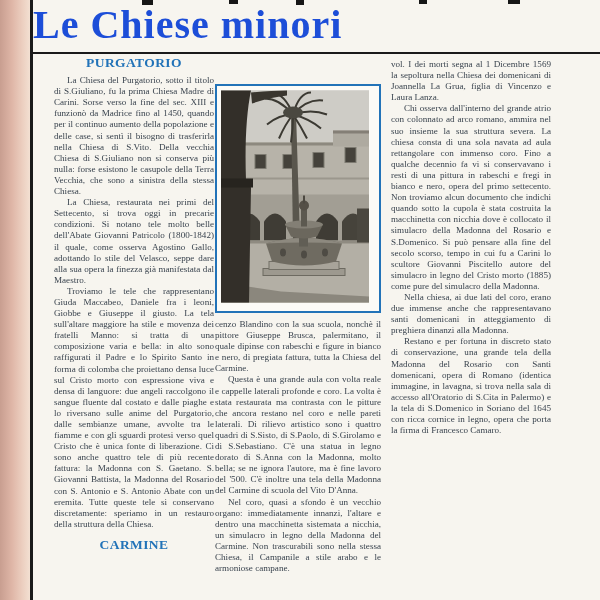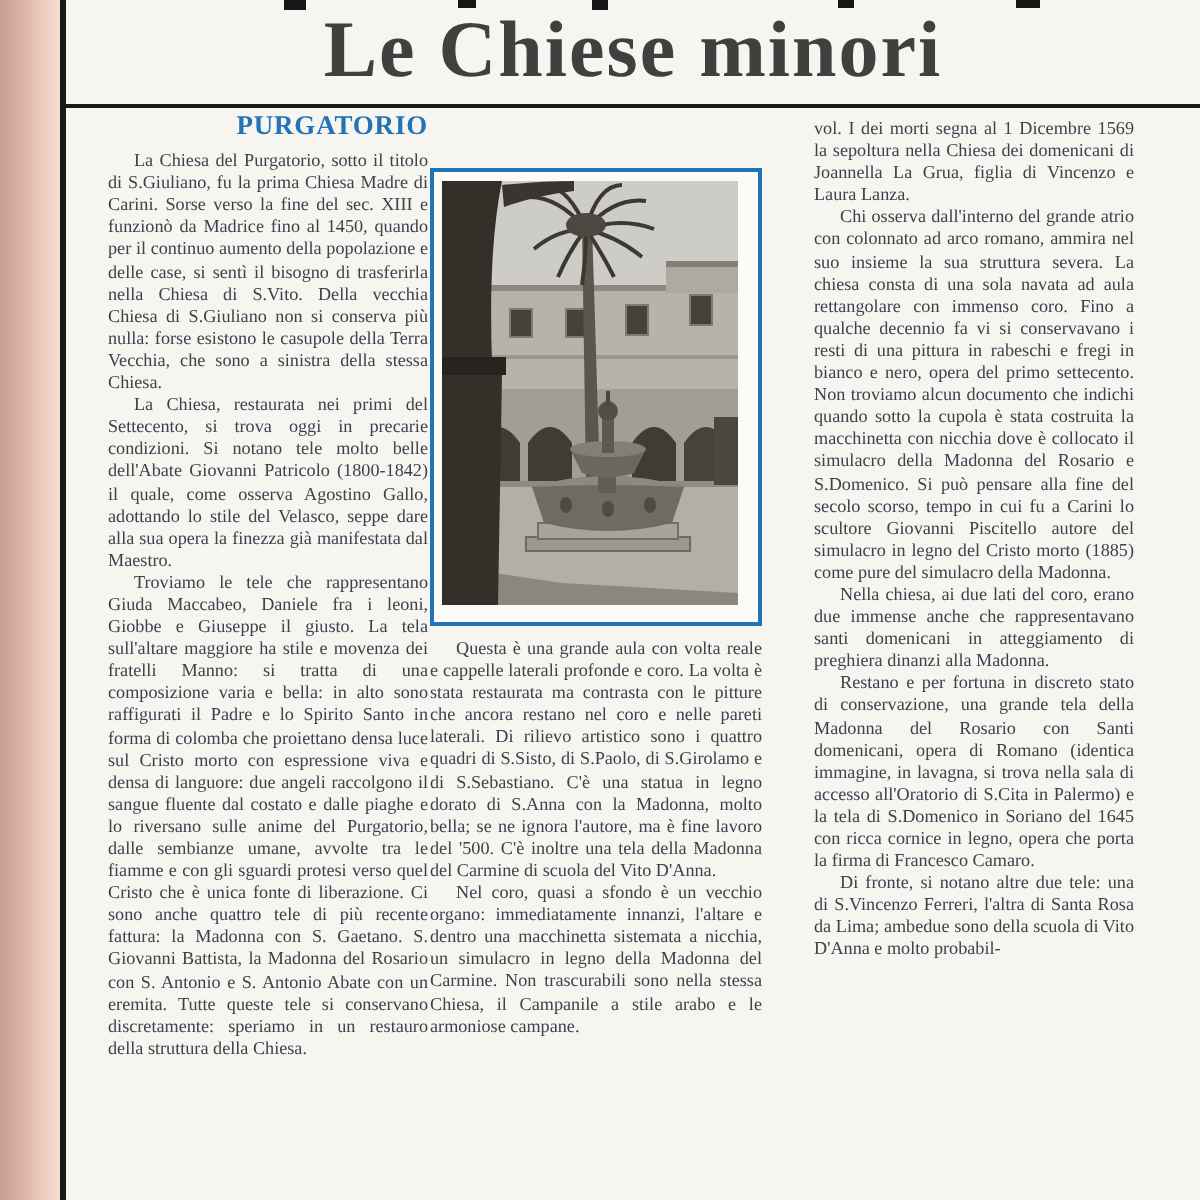--- a/index.html
+++ b/index.html
@@ -10,37 +10,37 @@
   }
   .book-edge{
     position:absolute;left:0;top:0;width:30px;height:600px;
     background:linear-gradient(90deg,#c89e90 0%,#dfb6a7 40%,#eccfc0 75%,#f3e0d2 100%);
   }
   .vline{position:absolute;left:30px;top:0;width:3px;height:600px;background:#1a1a1a;}
   .hline{position:absolute;left:33px;top:52px;width:567px;height:2px;background:#1a1a1a;}
   .scan-mark{position:absolute;top:0;background:#161616;}
   .page-title{
     position:absolute;left:33px;top:0px;width:567px;
-    text-align:center;font-size:40px;font-weight:bold;color:#404040;
+    text-align:left;font-size:40px;font-weight:bold;color:#1d4ed8;
     letter-spacing:1px;line-height:50px;
   }
   .col{
     position:absolute;text-align:justify;
     font-size:9.1px;line-height:11.1px;color:#39434e;
   }
   .col p{margin:0;text-indent:13px;}
   .col p.cont{text-indent:0;}
   .sec-heading{
     font-weight:bold;font-size:13.5px;letter-spacing:0.4px;
-    color:#2273b8;margin:0 0 7px 0;text-indent:0;text-align:right;
+    color:#2273b8;margin:0 0 7px 0;text-indent:0;text-align:center;
   }
   .sec-heading.later{margin-top:9px;}
   .col-left{left:54px;top:57px;width:160px;height:543px;overflow:hidden;}
   .col-mid{left:215px;top:84px;width:166px;}
-  .col-right{left:391px;top:59px;width:160px;height:541px;overflow:hidden;margin-left:16px;}
+  .col-right{left:391px;top:59px;width:160px;height:541px;overflow:hidden;}
   .photo-frame{
     box-sizing:border-box;width:166px;height:229px;
     border:2px solid #2273b8;background:#fcfbf7;padding:4px;
   }
   .photo-frame svg{display:block;}
   .mid-text{margin-top:6px;}
 </style>
 </head>
 <body>
 
@@ -56,20 +56,21 @@
   <div class="scan-mark" style="left:419px;width:8px;height:4px;"></div>
   <div class="scan-mark" style="left:508px;width:12px;height:4px;"></div>
 
   <div class="page-title">Le Chiese minori</div>
 
   <div class="col col-left">
     <div class="sec-heading">PURGATORIO</div>
     <p>La Chiesa del Purgatorio, sotto il titolo di S.Giuliano, fu la prima Chiesa Madre di Carini. Sorse verso la fine del sec. XIII e funzionò da Madrice fino al 1450, quando per il continuo aumento della popolazione e delle case, si sentì il bisogno di trasferirla nella Chiesa di S.Vito. Della vecchia Chiesa di S.Giuliano non si conserva più nulla: forse esistono le casupole della Terra Vecchia, che sono a sinistra della stessa Chiesa.</p>
     <p>La Chiesa, restaurata nei primi del Settecento, si trova oggi in precarie condizioni. Si notano tele molto belle dell'Abate Giovanni Patricolo (1800-1842) il quale, come osserva Agostino Gallo, adottando lo stile del Velasco, seppe dare alla sua opera la finezza già manifestata dal Maestro.</p>
     <p>Troviamo le tele che rappresentano Giuda Maccabeo, Daniele fra i leoni, Giobbe e Giuseppe il giusto. La tela sull'altare maggiore ha stile e movenza dei fratelli Manno: si tratta di una composizione varia e bella: in alto sono raffigurati il Padre e lo Spirito Santo in forma di colomba che proiettano densa luce sul Cristo morto con espressione viva e densa di languore: due angeli raccolgono il sangue fluente dal costato e dalle piaghe e lo riversano sulle anime del Purgatorio, dalle sembianze umane, avvolte tra le fiamme e con gli sguardi protesi verso quel Cristo che è unica fonte di liberazione. Ci sono anche quattro tele di più recente fattura: la Madonna con S. Gaetano. S. Giovanni Battista, la Madonna del Rosario con S. Antonio e S. Antonio Abate con un eremita. Tutte queste tele si conservano discretamente: speriamo in un restauro della struttura della Chiesa.</p>
+    <div class="sec-heading later">CARMINE</div>
   </div>
 
   <div class="col col-mid">
     <div class="photo-frame">
       <svg viewBox="0 0 148 212" width="148" height="213">
 
         <rect width="148" height="212" fill="#c9c7c1"></rect>
         <rect width="148" height="70" fill="#ceccc6"></rect>
 
         <g>
@@ -132,26 +133,26 @@
         </g>
 
         <g>
           <path d="M0 0 H30 Q23 34 25 90 L30 97 L28 212 H0 Z" fill="#332f29"></path>
           <rect x="0" y="88" width="32" height="9" fill="#27241f"></rect>
           <path d="M30 2 Q50 0 66 0 L66 5 Q48 7 31 13 Z" fill="#3a362f"></path>
         </g>
       </svg>
     </div>
     <div class="mid-text">
+      <p class="cont">cenzo Blandino con la sua scuola, nonchè il pittore Giuseppe Brusca, palermitano, il quale dipinse con rabeschi e figure in bianco e nero, di pregiata fattura, tutta la Chiesa del Carmine.</p>
       <p>Questa è una grande aula con volta reale e cappelle laterali profonde e coro. La volta è stata restaurata ma contrasta con le pitture che ancora restano nel coro e nelle pareti laterali. Di rilievo artistico sono i quattro quadri di S.Sisto, di S.Paolo, di S.Girolamo e di S.Sebastiano. C'è una statua in legno dorato di S.Anna con la Madonna, molto bella; se ne ignora l'autore, ma è fine lavoro del '500. C'è inoltre una tela della Madonna del Carmine di scuola del Vito D'Anna.</p>
       <p>Nel coro, quasi a sfondo è un vecchio organo: immediatamente innanzi, l'altare e dentro una macchinetta sistemata a nicchia, un simulacro in legno della Madonna del Carmine. Non trascurabili sono nella stessa Chiesa, il Campanile a stile arabo e le armoniose campane.</p>
     </div>
   </div>
 
   <div class="col col-right">
     <p class="cont">vol. I dei morti segna al 1 Dicembre 1569 la sepoltura nella Chiesa dei domenicani di Joannella La Grua, figlia di Vincenzo e Laura Lanza.</p>
     <p>Chi osserva dall'interno del grande atrio con colonnato ad arco romano, ammira nel suo insieme la sua struttura severa. La chiesa consta di una sola navata ad aula rettangolare con immenso coro. Fino a qualche decennio fa vi si conservavano i resti di una pittura in rabeschi e fregi in bianco e nero, opera del primo settecento. Non troviamo alcun documento che indichi quando sotto la cupola è stata costruita la macchinetta con nicchia dove è collocato il simulacro della Madonna del Rosario e S.Domenico. Si può pensare alla fine del secolo scorso, tempo in cui fu a Carini lo scultore Giovanni Piscitello autore del simulacro in legno del Cristo morto (1885) come pure del simulacro della Madonna.</p>
     <p>Nella chiesa, ai due lati del coro, erano due immense anche che rappresentavano santi domenicani in atteggiamento di preghiera dinanzi alla Madonna.</p>
     <p>Restano e per fortuna in discreto stato di conservazione, una grande tela della Madonna del Rosario con Santi domenicani, opera di Romano (identica immagine, in lavagna, si trova nella sala di accesso all'Oratorio di S.Cita in Palermo) e la tela di S.Domenico in Soriano del 1645 con ricca cornice in legno, opera che porta la firma di Francesco Camaro.</p>
-    <p>Di fronte, si notano altre due tele: una di S.Vincenzo Ferreri, l'altra di Santa Rosa da Lima; ambedue sono della scuola di Vito D'Anna e molto probabil-</p>
   </div>
 
 </div>
 
 </body></html>

